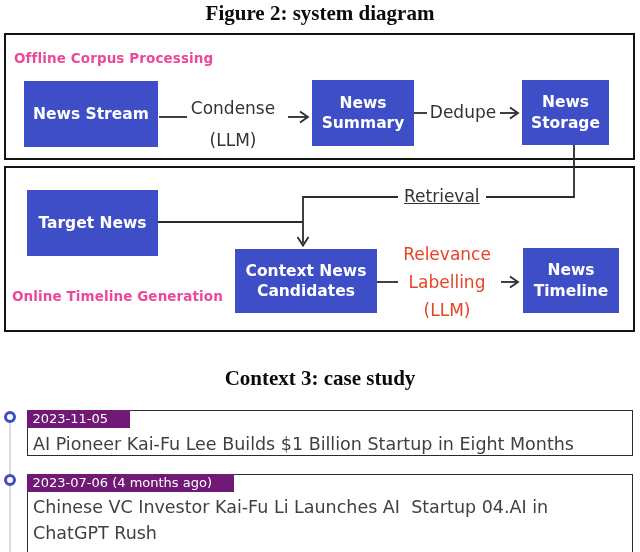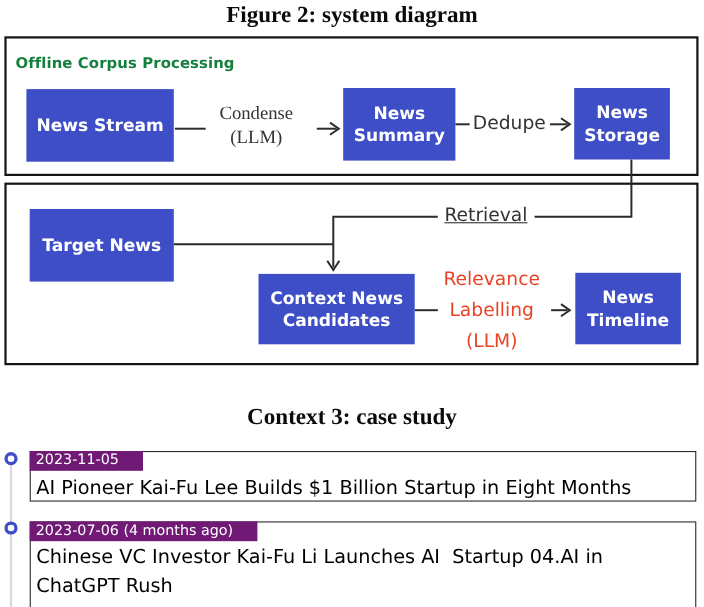--- a/index.html
+++ b/index.html
@@ -5,21 +5,21 @@
   html,body{margin:0;padding:0;background:#ffffff;}
   #canvas{
     position:relative;width:640px;height:552px;overflow:hidden;
     background:#ffffff;font-family:"DejaVu Sans",sans-serif;
   }
   .fig-title{
     position:absolute;left:0;width:640px;text-align:center;
     font-family:"Liberation Serif",serif;font-weight:700;font-size:21px;color:#0b0b0b;
   }
   .outer-box{position:absolute;border:2px solid #141414;box-sizing:border-box;background:#ffffff;}
-  .section-label{position:absolute;font-weight:700;font-size:13.5px;color:#15803d;letter-spacing:0.1px;}
+  .section-label{position:absolute;font-weight:700;font-size:13.5px;color:#ec4899;letter-spacing:0.1px;}
   .node{
     position:absolute;background:#3d4ec6;color:#ffffff;font-weight:700;font-size:15.5px;
     display:flex;align-items:center;justify-content:center;text-align:center;
     white-space:pre-line;line-height:1.3;box-sizing:border-box;
   }
   .edge-label{
     position:absolute;font-size:17px;color:#333333;text-align:center;white-space:pre-line;
   }
   .edge-label.red{color:#e84326;}
   .edge-label.on-line{background:#ffffff;padding:0 6px;}
@@ -27,33 +27,34 @@
   .tl-line{position:absolute;background:#d9d9e2;}
   .tl-dot{
     position:absolute;width:6px;height:6px;border:3px solid #3d4ec6;border-radius:50%;
     background:#ffffff;box-sizing:content-box;
   }
   .entry-box{position:absolute;border:1.5px solid #2b2b2b;box-sizing:border-box;background:#ffffff;}
   .date-badge{
     position:absolute;left:-1.5px;top:-1.5px;background:#701a75;color:#ffffff;
     font-size:13px;padding:1px 22px 2px 6px;white-space:nowrap;
   }
-  .headline{position:absolute;font-size:17.5px;color:#000000;white-space:pre-wrap;line-height:26px;}
+  .headline{position:absolute;font-size:17.5px;color:#404040;white-space:pre-wrap;line-height:26px;}
 </style>
 </head>
 <body>
 
 <div id="canvas">
 
   <div class="fig-title" style="top:1px;">Figure 2: system diagram</div>
 
   <div class="outer-box" style="left:4px;top:33px;width:631px;height:127px;"></div>
   <div class="outer-box" style="left:4px;top:166px;width:631px;height:166px;"></div>
 
   <div class="section-label" style="left:14px;top:50px;">Offline Corpus Processing</div>
+  <div class="section-label" style="left:12px;top:288px;">Online Timeline Generation</div>
 
   <svg class="connectors" width="640" height="340" viewBox="0 0 640 340">
     <g stroke="#2b2b2b" stroke-width="1.8" fill="none">
 
       <path d="M159,117 H187"></path>
 
       <path d="M288,117 H306"></path>
       <path d="M300,111.5 L308,117 L300,122.5"></path>
 
       <path d="M414,113 H427"></path>
@@ -76,21 +77,21 @@
   <div class="node" style="left:312px;top:80px;width:102px;height:66px;">News
 Summary</div>
   <div class="node" style="left:522px;top:80px;width:87px;height:65px;">News
 Storage</div>
   <div class="node" style="left:27px;top:190px;width:131px;height:66px;">Target News</div>
   <div class="node" style="left:235px;top:249px;width:142px;height:64px;">Context News
 Candidates</div>
   <div class="node" style="left:523px;top:248px;width:96px;height:65px;">News
 Timeline</div>
 
-  <div class="edge-label" style="left:183px;top:92px;width:100px;line-height:22px;font-family:Liberation Serif, serif;">Condense
+  <div class="edge-label" style="left:183px;top:92px;width:100px;line-height:32px;">Condense
 (LLM)</div>
   <div class="edge-label" style="left:427px;top:102px;width:72px;">Dedupe</div>
   <div class="edge-label on-line" style="left:398px;top:186px;text-decoration:underline;">Retrieval</div>
   <div class="edge-label red" style="left:394px;top:240px;width:106px;line-height:28px;">Relevance
 Labelling
 (LLM)</div>
 
   <div class="fig-title" style="top:366px;">Context 3: case study</div>
 
   <div class="tl-line" style="left:9px;top:417px;width:2px;height:135px;"></div>

